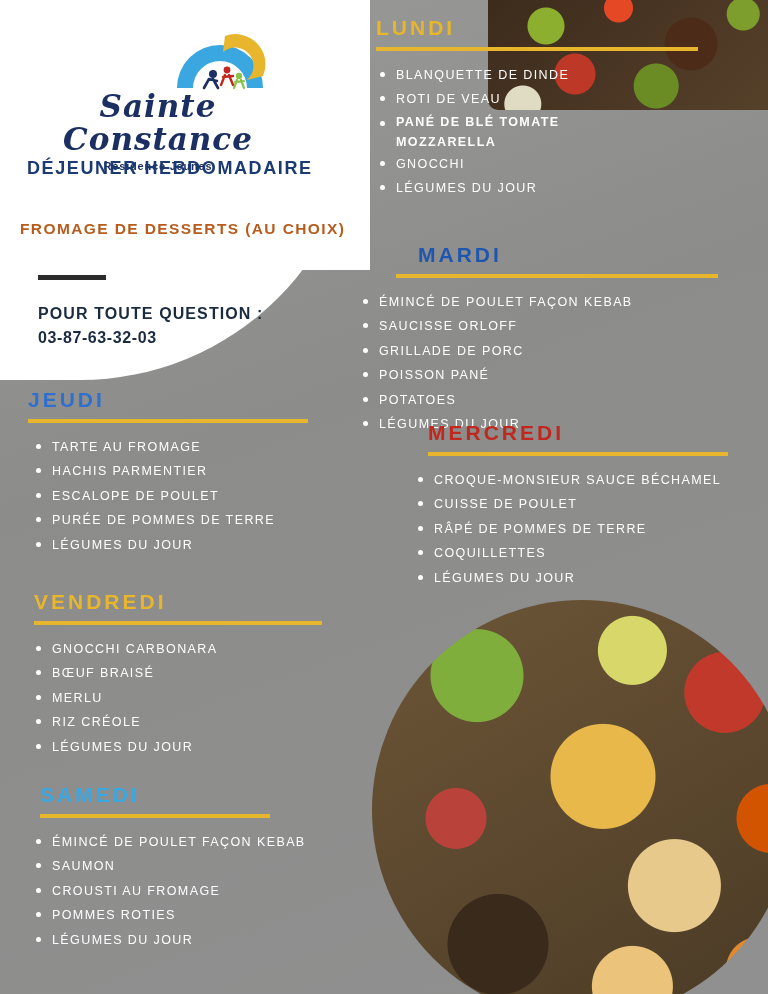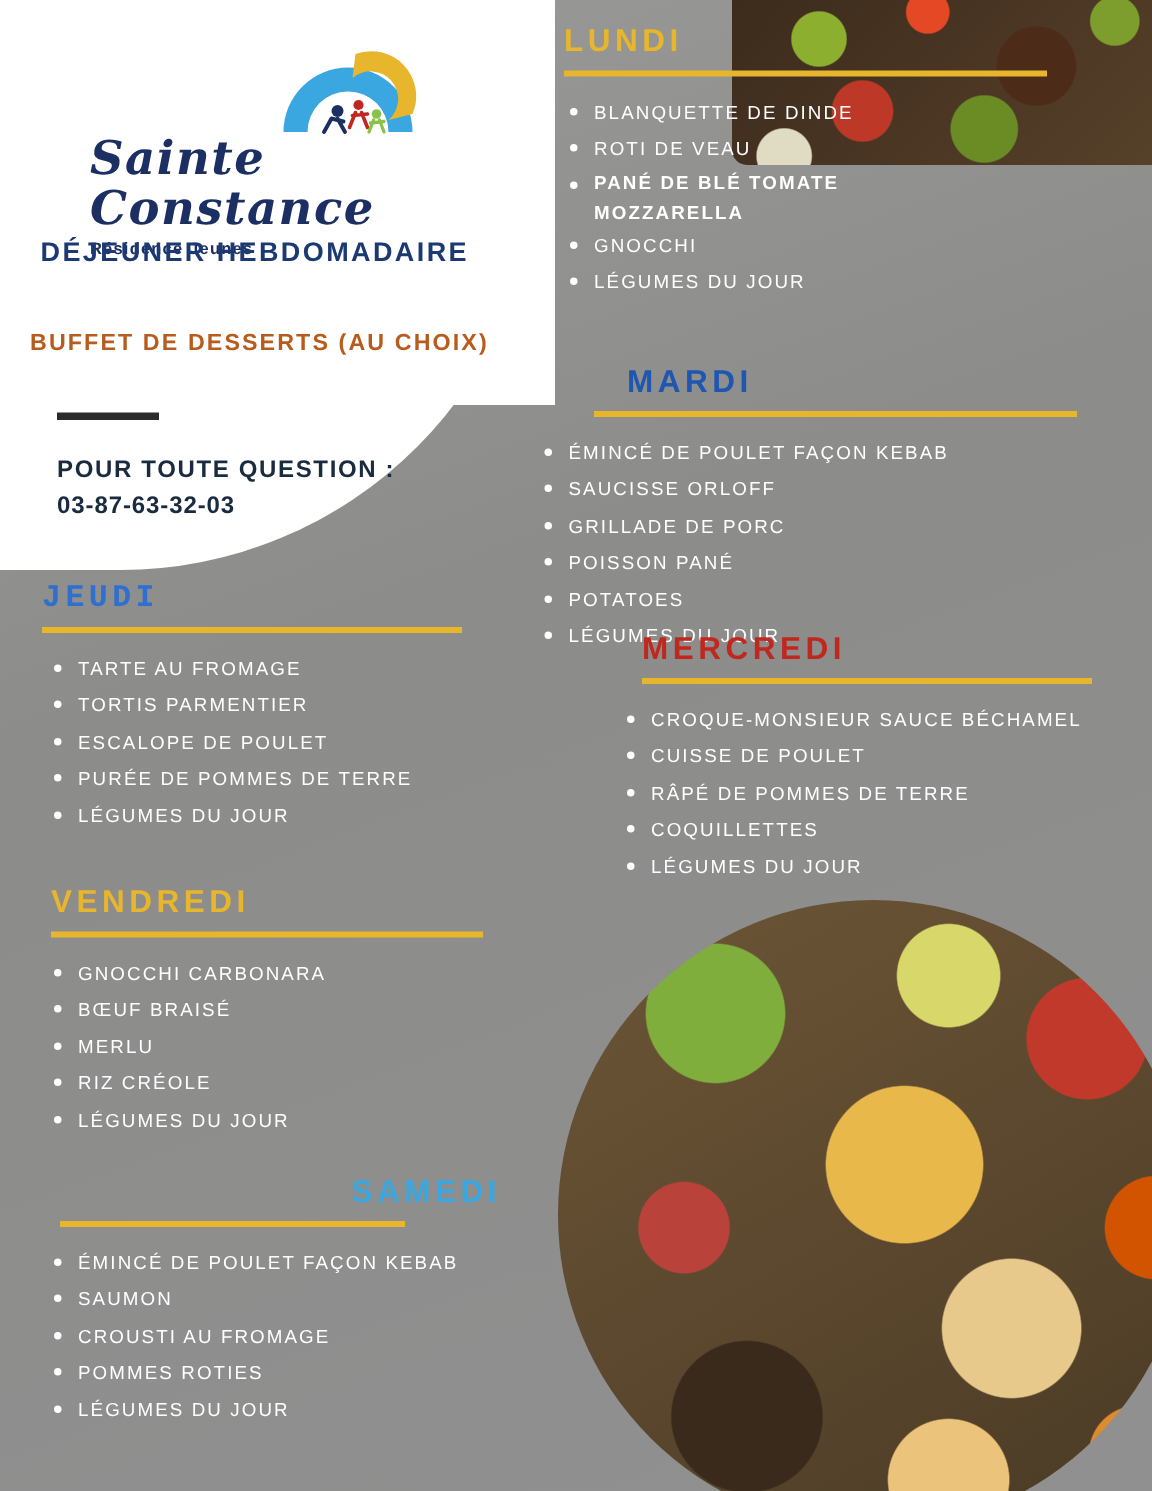--- a/index.html
+++ b/index.html
@@ -81,24 +81,24 @@
     left: 0;
     top: 0;
     width: 370px;
     height: 270px;
     background: #ffffff;
   }
 
   
   .logo-block {
     position: absolute;
-    left: 60px;
+    left: 48px;
     top: 22px;
     width: 220px;
-    text-align: left;
+    text-align: center;
   }
   .logo-arc {
     position: absolute;
     left: 125px;
     top: 8px;
     width: 94px;
     height: 70px;
   }
   .logo-sainte {
     font-family: "DejaVu Serif", serif;
@@ -218,40 +218,40 @@
   #day-mercredi { left: 414px; top: 421px; width: 340px; }
   #day-jeudi    { left: 20px;  top: 388px; width: 300px; }
   #day-vendredi { left: 28px;  top: 590px; width: 300px; }
   #day-samedi   { left: 34px;  top: 783px; width: 300px; }
 
   #day-lundi .day-title    { color: #e8b62c; }
   #day-mardi .day-title    { color: #1f56b0; }
   #day-mercredi .day-title { color: #c0281f; }
   #day-jeudi .day-title    { color: #2f6fd0; }
   #day-vendredi .day-title { color: #e8b62c; }
-  #day-samedi .day-title   { color: #3aa7e0; text-align: right; }
+  #day-samedi .day-title   { color: #3aa7e0; }
 
   #day-lundi .day-underline    { background: #e8b62c; width: 322px; }
   #day-mardi .day-underline    { background: #e8b62c; width: 322px; }
   #day-mercredi .day-underline { background: #e8b62c; width: 300px; }
   #day-jeudi .day-underline    { background: #e8b62c; width: 280px; }
   #day-vendredi .day-underline { background: #e8b62c; width: 288px; }
   #day-samedi .day-underline   { background: #e8b62c; width: 230px; }
 
   #day-lundi .day-list { margin-left: 2px; }
   #day-mardi .day-list { margin-left: -35px; }
   #day-mercredi .day-list { margin-left: 2px; }
   #day-jeudi .day-list { margin-left: 14px; }
   #day-vendredi .day-list { margin-left: 6px; }
   #day-samedi .day-list { margin-left: 0px; }
 
   #day-mardi .day-title { margin-left: 22px; }
   #day-mercredi .day-title { margin-left: 14px; }
   #day-mercredi .day-underline { margin-left: 14px; }
-  #day-jeudi .day-title { margin-left: 8px; font-family: Liberation Mono, monospace; }
+  #day-jeudi .day-title { margin-left: 8px; }
   #day-jeudi .day-underline { margin-left: 8px; }
   #day-vendredi .day-title { margin-left: 6px; }
   #day-vendredi .day-underline { margin-left: 6px; }
   #day-samedi .day-title { margin-left: 6px; }
   #day-samedi .day-underline { margin-left: 6px; }
 </style>
 </head>
 <body>
 
 <div class="poster">
@@ -273,21 +273,21 @@
       <circle cx="66" cy="46" r="3.2" fill="#8bc34a"></circle>
       <path d="M64 50 l-3 8 M68 50 l3 8 M62 52 l9 -1" stroke="#8bc34a" stroke-width="2.2" fill="none" stroke-linecap="round"></path>
     </svg>
     <div style="height:62px"></div>
     <div class="logo-sainte">Sainte</div>
     <div class="logo-constance">Constance</div>
     <div class="logo-sub">Résidence Jeunes</div>
   </div>
 
   <div class="panel-title">DÉJEUNER HEBDOMADAIRE</div>
-  <div class="panel-sub">BUFFET DE DESSERTS (AU CHOIX)</div>
+  <div class="panel-sub">FROMAGE DE DESSERTS (AU CHOIX)</div>
   <div class="panel-rule"></div>
   <div class="panel-question">
     <div>POUR TOUTE QUESTION :</div>
     <div class="panel-phone">03-87-63-32-03</div>
   </div>
 
   <div class="day" id="day-lundi">
     <div class="day-title">LUNDI</div>
     <div class="day-underline"></div>
     <ul class="day-list">
@@ -322,21 +322,21 @@
       <li>COQUILLETTES</li>
       <li>LÉGUMES DU JOUR</li>
     </ul>
   </div>
 
   <div class="day" id="day-jeudi">
     <div class="day-title">JEUDI</div>
     <div class="day-underline"></div>
     <ul class="day-list">
       <li>TARTE AU FROMAGE</li>
-      <li>TORTIS PARMENTIER</li>
+      <li>HACHIS PARMENTIER</li>
       <li>ESCALOPE DE POULET</li>
       <li>PURÉE DE POMMES DE TERRE</li>
       <li>LÉGUMES DU JOUR</li>
     </ul>
   </div>
 
   <div class="day" id="day-vendredi">
     <div class="day-title">VENDREDI</div>
     <div class="day-underline"></div>
     <ul class="day-list">

